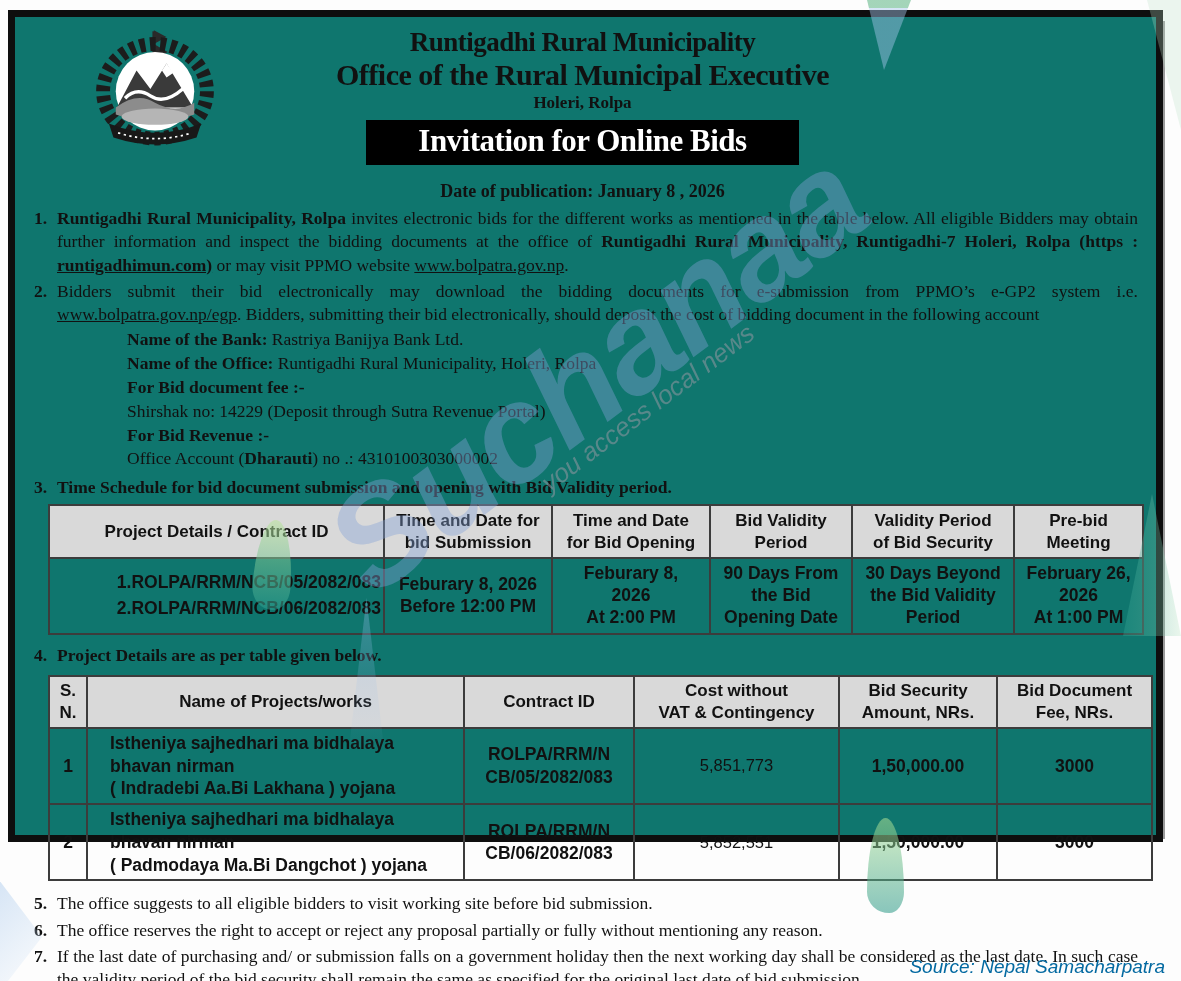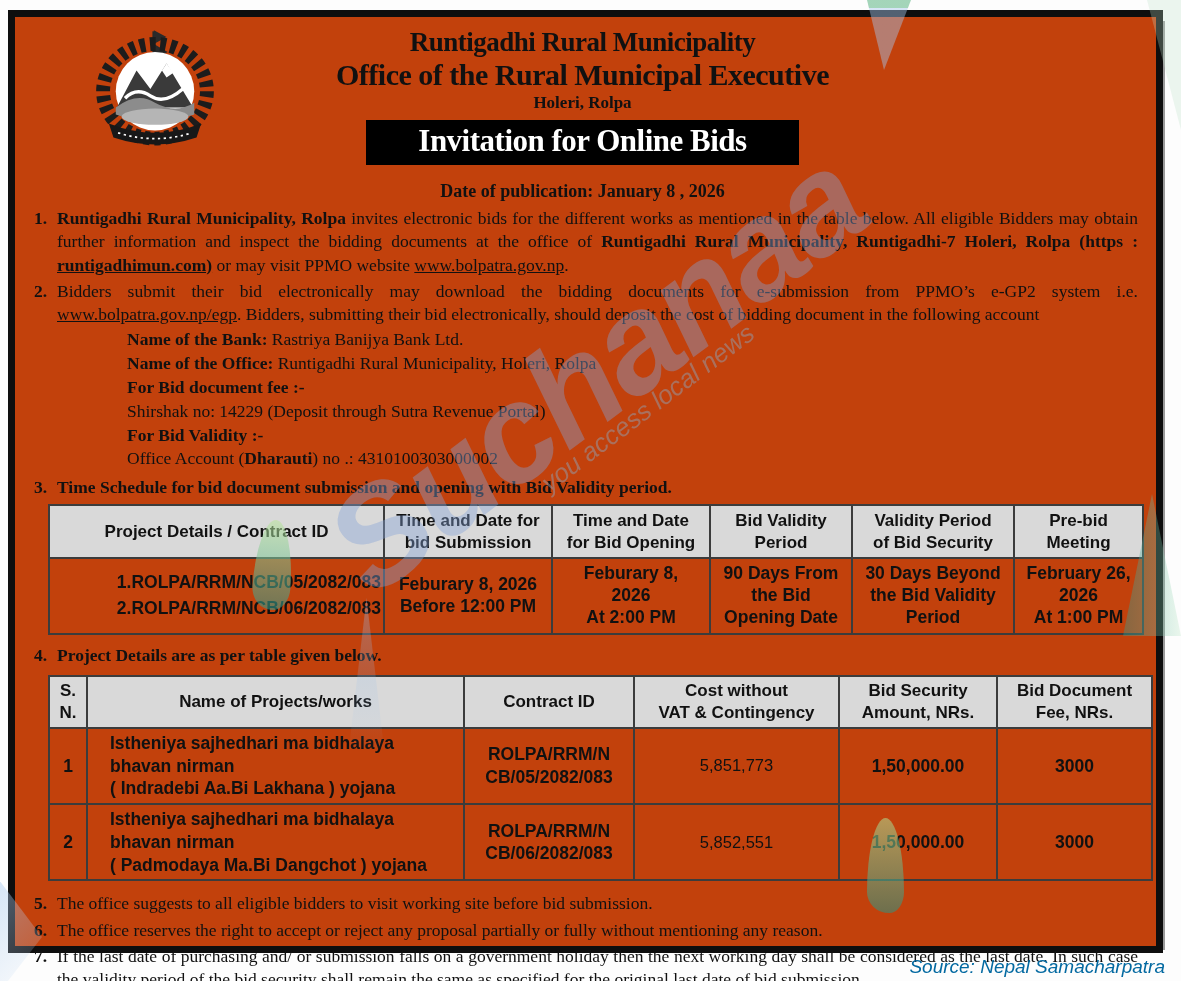--- a/index.html
+++ b/index.html
@@ -2,22 +2,22 @@
 <html><head>
 <meta charset="utf-8">
 <style>
   * { margin:0; padding:0; box-sizing:border-box; }
   html,body { background:#ffffff; }
   .page {
     position:relative; width:1181px; height:981px; background:#fdfdfd;
     overflow:hidden; font-family:"Liberation Serif", serif; color:#111;
   }
   .notice {
-    position:absolute; left:8px; top:10px; width:1155px; height:943px;
-    background:#c2410c; border:7px solid #0e0e0e;
+    position:absolute; left:8px; top:10px; width:1155px; height:832px;
+    background:#0f766e; border:7px solid #0e0e0e;
     box-shadow: 9px 4px 0 -7px #9a9a9a;
     padding:6px 18px 16px 12px;
   }
   
   .letterhead { position:relative; text-align:center; }
   .emblem { position:absolute; left:52px; top:2px; width:152px; height:120px; }
   .h-muni   { font-size:27px; font-weight:bold; letter-spacing:-0.5px; margin-top:4px; }
   .h-office { font-size:30px; font-weight:bold; letter-spacing:-0.5px; }
   .h-loc    { font-size:17px; font-weight:bold; margin-top:1px; }
   .banner-wrap { margin-top:7px; }
@@ -131,21 +131,21 @@
     <div class="item">
       <span class="num">2.</span>
       <span class="ibody"><span>Bidders submit their bid electronically may download the bidding documents for e-submission from PPMO’s e-GP2    system i.e. </span><span class="u">www.bolpatra.gov.np/egp</span><span>. Bidders, submitting their bid electronically, should deposit the cost of bidding document in the following account</span></span>
     </div>
 
     <div class="bank">
       <div><span class="b">Name of the Bank:</span><span> Rastriya Banijya Bank Ltd.</span></div>
       <div><span class="b">Name of the Office:</span><span> Runtigadhi Rural Municipality, Holeri, Rolpa</span></div>
       <div class="b">For Bid document fee :-</div>
       <div>Shirshak no: 14229 (Deposit through Sutra Revenue Portal)</div>
-      <div class="b">For Bid Validity :-</div>
+      <div class="b">For Bid Revenue :-</div>
       <div><span>Office Account (</span><span class="b">Dharauti</span><span>) no .: 4310100303000002</span></div>
     </div>
 
     <div class="item h3x">
       <span class="num">3.</span>
       <span class="ibody">Time Schedule for bid document submission and opening with Bid Validity period.</span>
     </div>
 
     <table class="t1">
       <colgroup>

